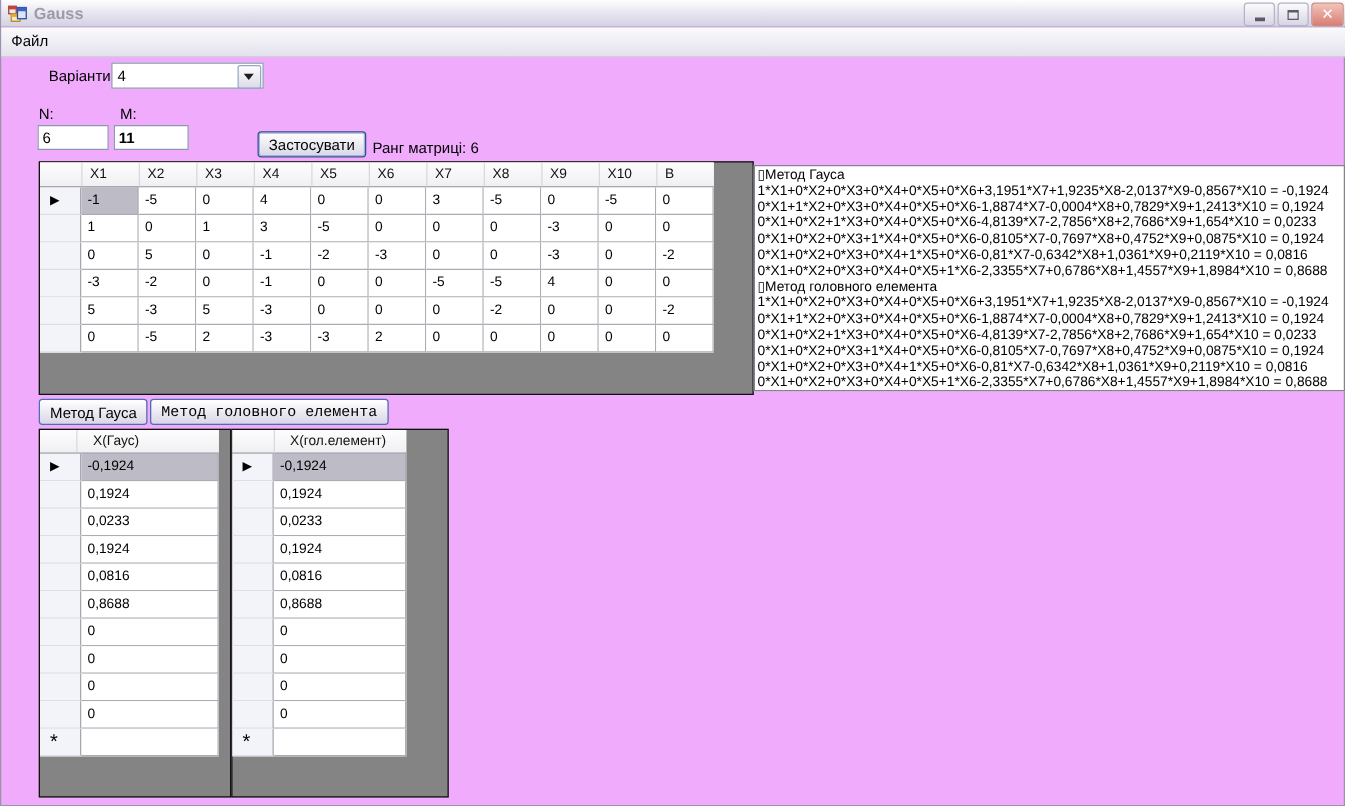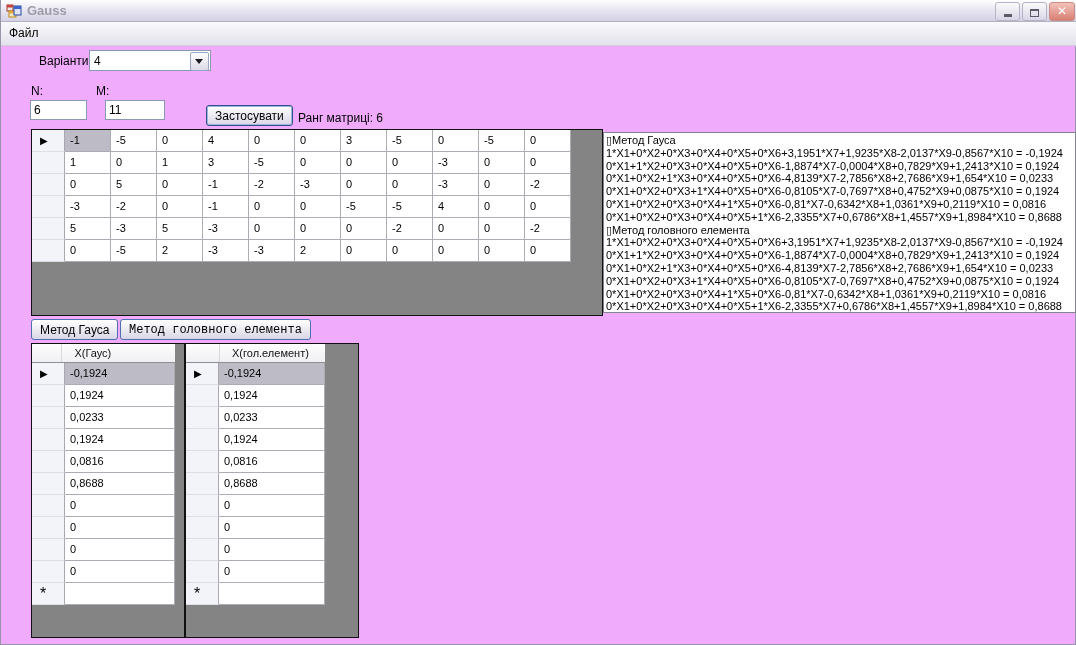--- a/index.html
+++ b/index.html
@@ -110,26 +110,40 @@
 
   <span class="lbl" style="left:38px;top:54px;">Варіанти:</span>
   <div class="combo">
     <span class="val">4</span>
     <span class="dd"></span>
   </div>
 
   <span class="lbl" style="left:30px;top:84px;">N:</span>
   <span class="lbl" style="left:95px;top:84px;">M:</span>
   <input class="tb" style="left: 29px; top: 100px; width: 57px;" readonly="" value="6">
-  <input class="tb" style="left: 104px; top: 100px; width: 60px;" readonly="" value="11">
+  <input class="tb" style="left: 90px; top: 100px; width: 60px; font-weight: bold;" readonly="" value="11">
   <button class="btn apply" style="left:205px;top:105px;">Застосувати</button>
   <span class="lbl" style="left:297px;top:111px;">Ранг матриці: 6</span>
 
   <div class="gridbox" id="matrixGrid">
     <div class="white">
+      <div class="ghead">
+          <div class="h stub"></div>
+          <div class="h col">X1</div>
+          <div class="h col">X2</div>
+          <div class="h col">X3</div>
+          <div class="h col">X4</div>
+          <div class="h col">X5</div>
+          <div class="h col">X6</div>
+          <div class="h col">X7</div>
+          <div class="h col">X8</div>
+          <div class="h col">X9</div>
+          <div class="h col">X10</div>
+          <div class="h col">B</div>
+        </div>
       <div class="gbody">
           <div class="grow">
             <div class="rowhdr">
               <div class="arr">▶</div>
             </div>
             <div class="cell sel">-1</div>
             <div class="cell">-5</div>
             <div class="cell">0</div>
             <div class="cell">4</div>
             <div class="cell">0</div>

